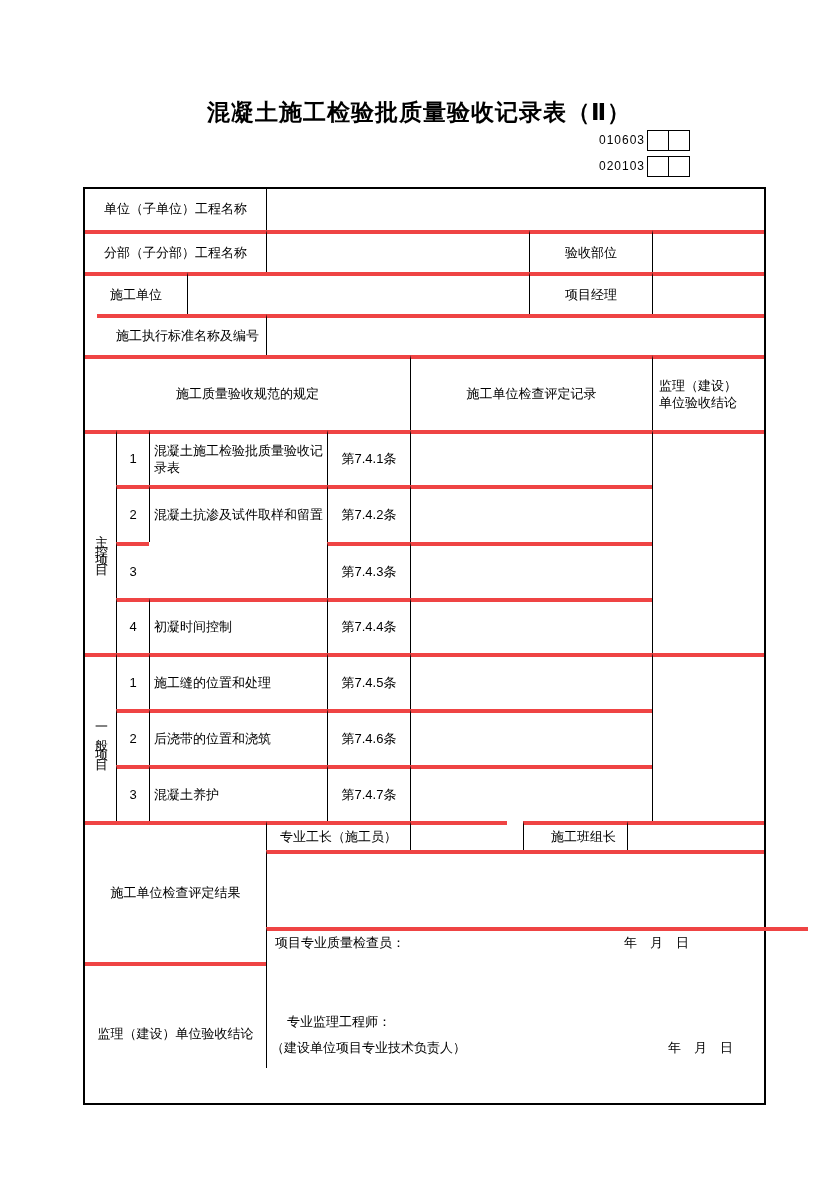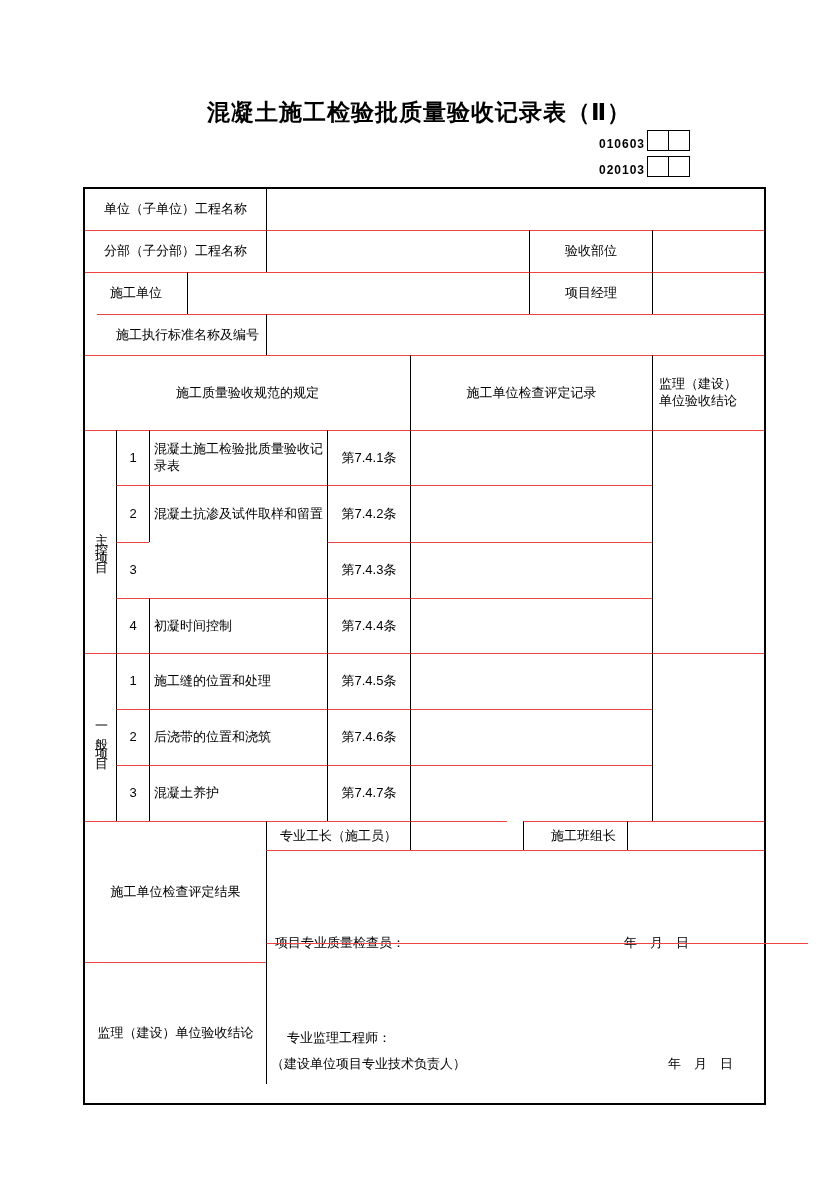--- a/index.html
+++ b/index.html
@@ -4,34 +4,34 @@
 <style>
   html,body{margin:0;padding:0;background:#fff;}
   .page{
     position:relative;width:838px;height:1186px;background:#ffffff;overflow:hidden;
     font-family:"Liberation Sans","DejaVu Sans",sans-serif;color:#000;
   }
   .title{
     position:absolute;top:97px;left:0;width:100%;text-align:center;
     font-size:23px;font-weight:bold;letter-spacing:1px;
   }
-  .code-row{position:absolute;right:148px;display:flex;align-items:flex-end;height:22px;font-weight:bold;}
+  .code-row{position:absolute;right:148px;display:flex;align-items:center;height:22px;}
   .code-row.r1{top:129px;}
   .code-row.r2{top:155px;}
   .code-label{font-size:12px;margin-right:2px;letter-spacing:1px;}
   .code-box{width:43px;height:21px;border:1px solid #000;display:flex;box-sizing:border-box;}
   .code-cell{flex:1;}
   .code-cell + .code-cell{border-left:1px solid #000;}
   .form-table{
     position:absolute;left:83px;top:187px;width:679px;height:914px;
     border:2px solid #000;box-sizing:content-box;
   }
   .cell{
     position:absolute;box-sizing:border-box;
-    border-left:1px solid #000;border-top:1px solid #ef4444;
+    border-left:1px solid #000;border-top:4px solid #ef4444;
     display:flex;align-items:center;justify-content:center;
     font-size:13px;line-height:1.3;text-align:center;
   }
   .nl{border-left:none;}
   .nt{border-top:none;}
   .left{justify-content:flex-start;text-align:left;}
   .vlabel{writing-mode:vertical-rl;text-orientation:upright;letter-spacing:10px;}
   .wrap80{width:82px;text-align:left;}
   .item-text{padding:0 2px 0 4px;}
   .block{display:block;text-align:right;}
@@ -127,20 +127,20 @@
     <div class="cell nl" style="left:0;top:632px;width:181px;height:141px">施工单位检查评定结果</div>
     <div class="cell" style="left:325px;top:632px;width:97px;height:29px"></div>
     <div class="cell" style="left:438px;top:632px;width:120px;height:29px">施工班组长</div>
     <div class="cell" style="left:542px;top:632px;width:137px;height:29px"></div>
     <div class="cell block" style="left:181px;top:661px;width:498px;height:112px">
       <span class="sig" style="left:8px;bottom:10px">项目专业质量检查员：</span>
       <span class="sig" style="right:75px;bottom:10px">年　月　日</span>
     </div>
 
     <div class="cell nl" style="left:0;top:773px;width:181px;height:141px">监理（建设）单位验收结论</div>
-    <div class="cell block" style="left:181px;top:754px;width:542px;height:141px">
+    <div class="cell block" style="left:181px;top:738px;width:542px;height:141px">
       <span class="sig" style="left:20px;bottom:37px">专业监理工程师：</span>
       <span class="sig" style="left:4px;bottom:11px">（建设单位项目专业技术负责人）</span>
       <span class="sig" style="right:75px;bottom:11px">年　月　日</span>
     </div>
 
   </div>
 </div>
 
 </body></html>

